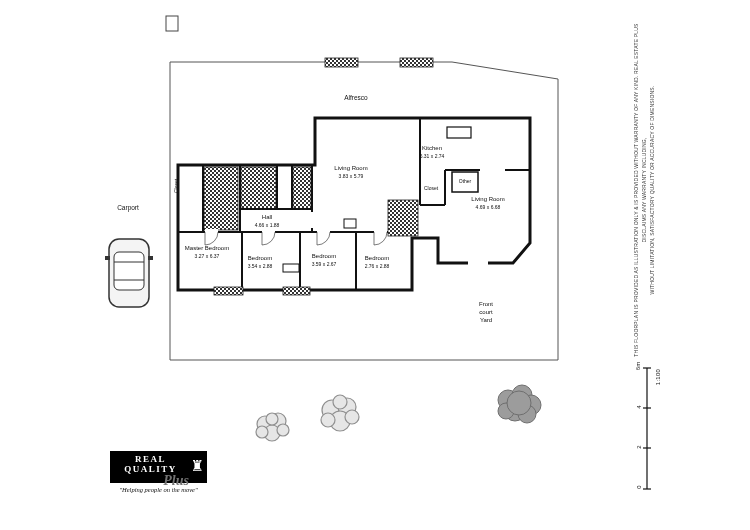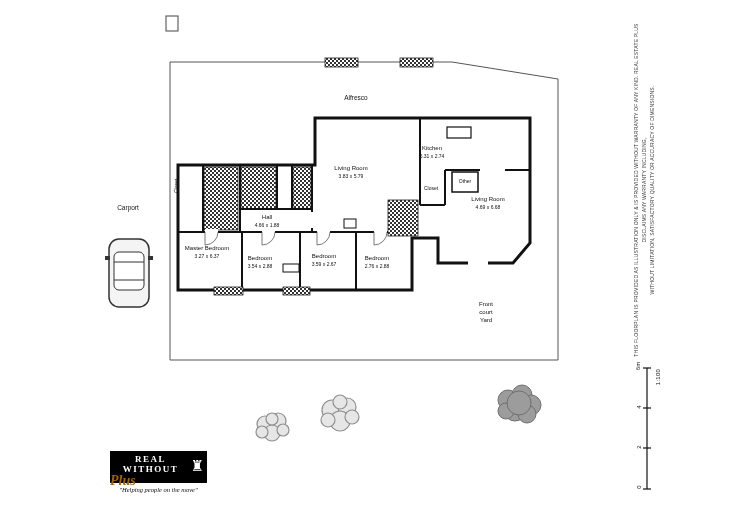--- a/index.html
+++ b/index.html
@@ -16,21 +16,21 @@
   .yard{font-size:6px;line-height:1.35;}
   .scale-num{font-size:6px;}
   .ratio{font-size:6px;letter-spacing:.3px;}
   .disclaimer{position:absolute;left:644px;top:190px;width:346px;
       transform:translate(-50%,-50%) rotate(-90deg);font-size:5px;line-height:1.6;
       text-align:center;color:#333;letter-spacing:.2px;}
   .logo-box{position:absolute;left:110px;top:451px;width:97px;height:32px;background:#000;}
   .logo-top{font-family:"Liberation Serif",serif;font-size:9px;font-weight:bold;
       letter-spacing:1.5px;color:#fff;text-align:center;padding:3px 18px 0 2px;}
   .logo-plus{font-family:"Liberation Serif",serif;font-style:italic;font-weight:bold;
-      font-size:14px;color:#a16207;text-align:left;margin-top:-1px;padding-right:18px;}
+      font-size:14px;color:#737373;text-align:right;margin-top:-1px;padding-right:18px;}
   .logo-crest{position:absolute;right:3px;top:7px;font-size:15px;color:#fff;line-height:1;}
   .logo-tagline{position:absolute;left:108px;top:486px;width:101px;text-align:center;
       font-family:"Liberation Serif",serif;font-style:italic;font-size:6.5px;color:#111;}
   .main-title{position:absolute;left:180px;top:468px;width:420px;text-align:center;
       font-family:"Liberation Serif",serif;font-weight:bold;font-size:14px;color:#111;}
 </style>
 </head>
 <body>
 
 <div class="canvas">
@@ -177,20 +177,20 @@
   <div class="label scale-num rot" style="left:639px;top:407px">4</div>
   <div class="label scale-num rot" style="left:638px;top:366px">6m</div>
   <div class="label ratio rot" style="left:658px;top:377px">1:100</div>
 
   <div class="disclaimer">
     <div>THIS FLOORPLAN IS PROVIDED AS ILLUSTRATION ONLY &amp; IS PROVIDED WITHOUT WARRANTY OF ANY KIND. REAL ESTATE PLUS DISCLAIMS ANY WARRANTY INCLUDING,</div>
     <div>WITHOUT LIMITATION, SATISFACTORY QUALITY OR ACCURACY OF DIMENSIONS.</div>
   </div>
 
   <div class="logo-box">
-    <div class="logo-top">REAL WITHOUT</div>
+    <div class="logo-top">REAL QUALITY</div>
     <div class="logo-plus">Plus</div>
     <span class="logo-crest">♜</span>
   </div>
   <div class="logo-tagline">"Helping people on the move"</div>
 
 
 </div>
 
 </body></html>

